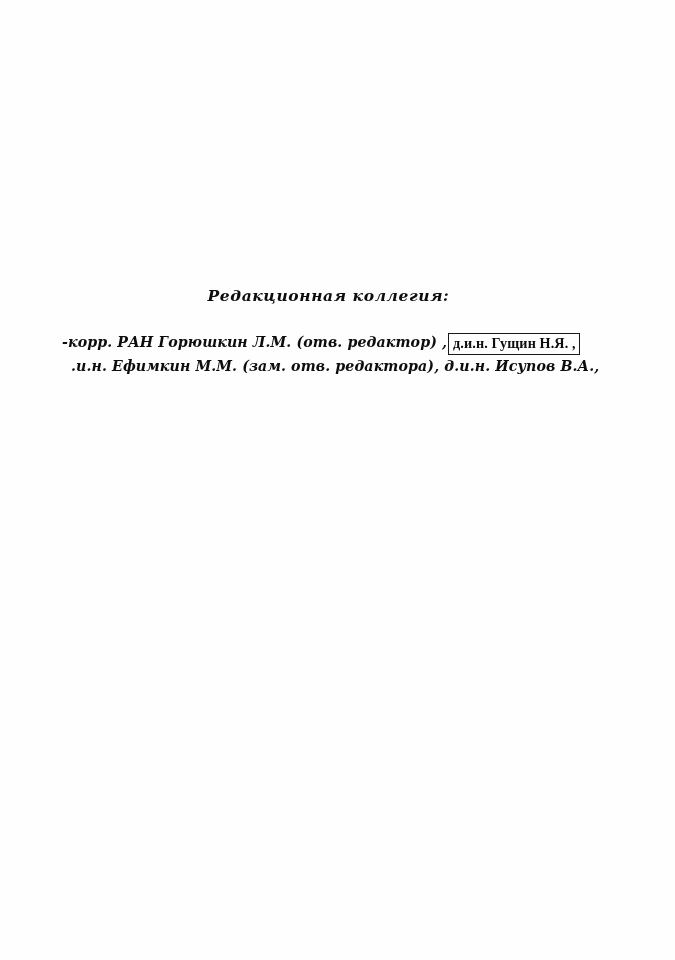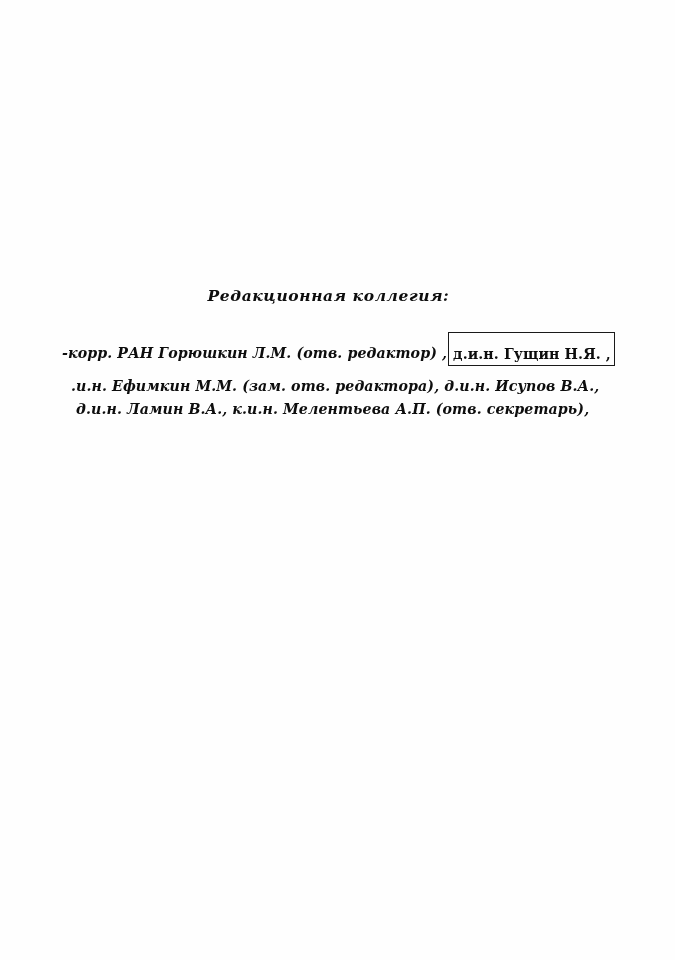--- a/index.html
+++ b/index.html
@@ -54,37 +54,37 @@
     font-weight: 700;
     font-size: 14.2px;
     line-height: 23.5px;
     color: #0d0d0d;
     white-space: nowrap;
     letter-spacing: 0.1px;
   }
 
   .member-line.indent-1 {
     padding-left: 9px;
-    margin-top: 9px;
   }
   .member-line.indent-2 {
     padding-left: 14px;
   }
   .member-line.indent-3 {
     padding-left: 0px;
   }
 
   .boxed {
     display: inline-block;
     border: 1.4px solid #1a1a1a;
-    padding: 12px 3px 1px 4px;
+    padding: 0px 3px 1px 4px;
     margin-left: 1px;
     line-height: 19px;
     position: relative;
     top: 1px;
+    font-family: Liberation Serif, serif;
   }
 
   .seg {
     display: inline;
     font-style: italic;
   }
 </style>
 </head>
 <body>
 
@@ -97,20 +97,17 @@
     <div class="members">
 
       <div class="member-line indent-3">
         <span class="seg">-корр. РАН Горюшкин Л.М.  (отв. редактор) ,</span><span class="boxed">д.и.н.  Гущин Н.Я. ,</span>
       </div>
 
       <div class="member-line indent-1">
         <span class="seg">.и.н. Ефимкин М.М.  (зам. отв. редактора),  д.и.н.  Исупов В.А.,</span>
       </div>
 
-      <div class="member-line indent-2">
-        <span class="seg">д.и.н. Ламин В.А.,  к.и.н. Мелентьева А.П.  (отв. секретарь),</span>
-      </div>
 
 
     </div>
   </div>
 </div>
 
 </body></html>

